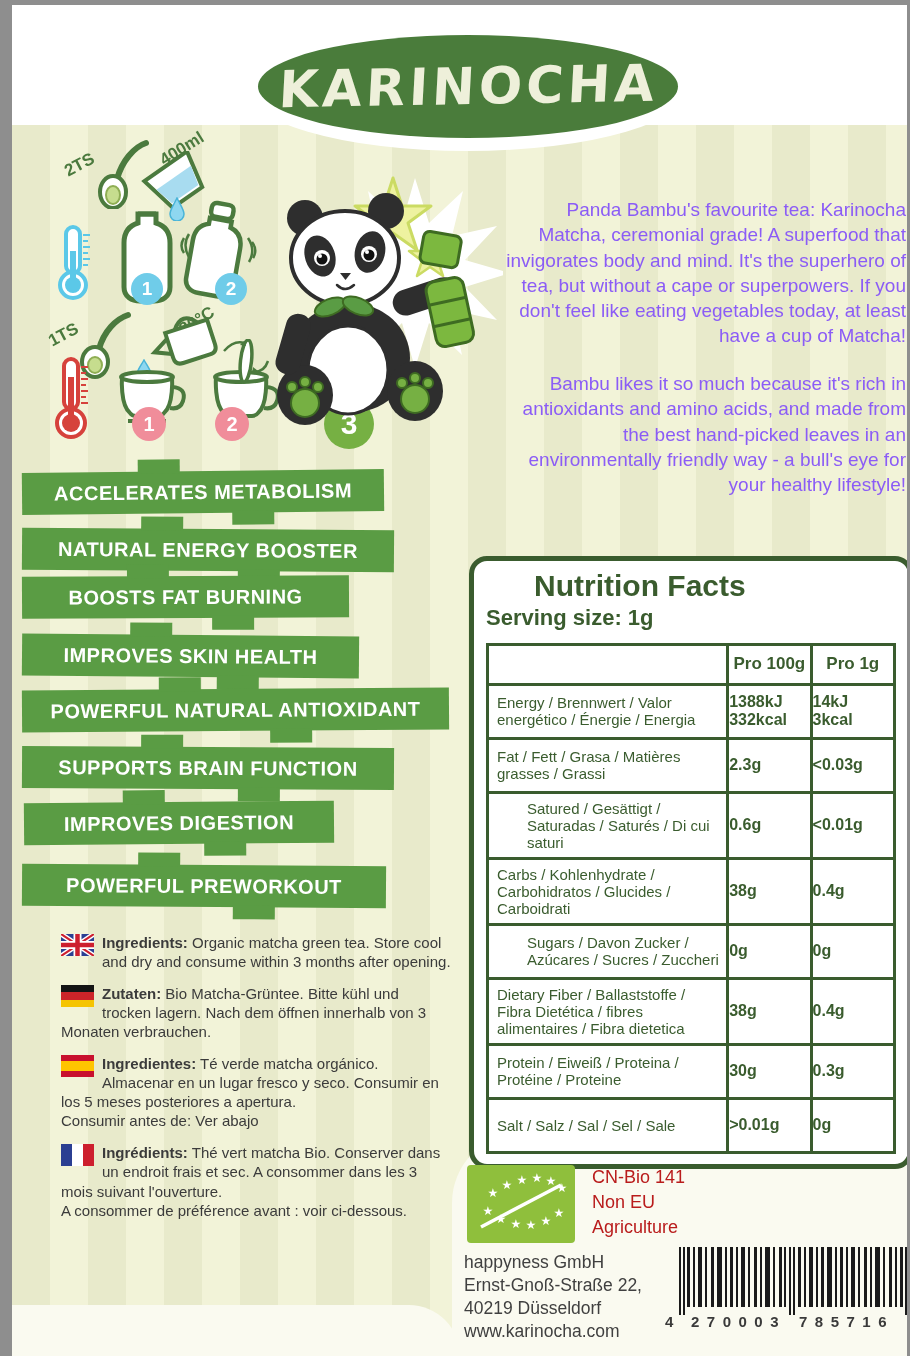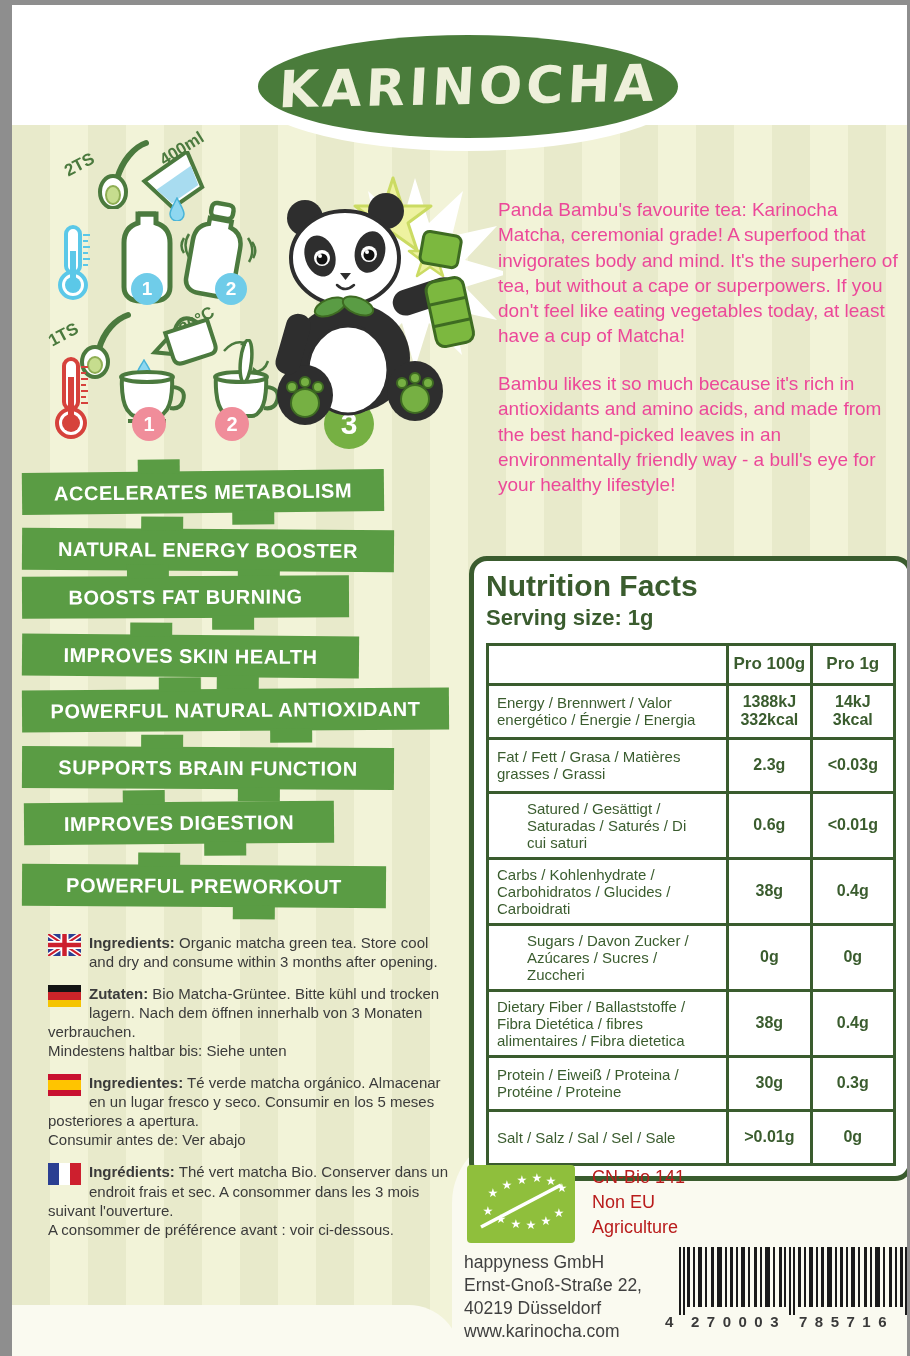--- a/index.html
+++ b/index.html
@@ -29,21 +29,21 @@
   .badge { position:absolute; border-radius:50%; color:#fff; font-weight:bold;
     display:flex; align-items:center; justify-content:center; }
   .badge.blue { background:#6fcce9; width:32px; height:32px; font-size:19px; }
   .badge.pink { background:#f08d9a; width:34px; height:34px; font-size:20px; }
   .badge.green3 { background:#76b043; width:50px; height:50px; font-size:30px; }
 
   
   .panda { position:absolute; left:233px; top:158px; width:258px; height:275px; }
 
   
-  .intro { position:absolute; left:486px; width:408px; text-align:left; color:#ec4899;
+  .intro { position:absolute; left:486px; width:408px; text-align:right; color:#8b5cf6;
     font-size:19px; line-height:1.33; }
   .p1 { top:192px; } .p2 { top:366px; }
 
   
   .banner { position:absolute; left:10px; height:42px; background:#5a9c44; color:#fff;
     display:flex; align-items:center; justify-content:center; font-weight:bold; font-size:20px;
     letter-spacing:0.5px; }
   .banner::before { content:""; position:absolute; top:-12px; left:32%; width:42px; height:14px; background:#5a9c44; }
   .banner::after { content:""; position:absolute; bottom:-12px; left:58%; width:42px; height:14px; background:#5a9c44; }
   .b1 { top:466px; width:362px; transform:rotate(-0.6deg); }
@@ -51,32 +51,32 @@
   .b3 { top:571px; width:327px; transform:rotate(-0.3deg); }
   .b4 { top:630px; width:337px; transform:rotate(0.5deg); }
   .b5 { top:684px; width:427px; transform:rotate(-0.4deg); }
   .b6 { top:742px; width:372px; transform:rotate(0.3deg); }
   .b7 { top:797px; left:12px; width:310px; transform:rotate(-0.5deg); }
   .b8 { top:860px; width:364px; transform:rotate(0.4deg); }
 
   
   .nutrition { position:absolute; left:457px; top:551px; width:444px; background:#fff;
     border:5px solid #3a5c2e; border-radius:18px; padding:8px 12px 10px 12px; color:#3a5c2e; }
-  .nf-title { font-size:30px; font-weight:bold; }
+  .nf-title { font-size:30px; font-weight:bold;margin-left:48px; }
   .nf-serving { font-size:22px; font-weight:bold; line-height:1.35; }
   .nutrition table { width:100%; border-collapse:collapse; margin-top:10px; }
   .nutrition td, .nutrition th { border:3.5px solid #3a5c2e; }
   .nutrition th { height:40px; font-size:17px; font-weight:bold; }
-  .nutrition td.lbl { font-size:15px; font-weight:normal; padding:6px 18px 6px 8px; width:59%; height:54px; }
+  .nutrition td.lbl { font-size:15px; font-weight:normal; padding:6px 6px 6px 8px; width:59%; height:54px; }
   .nutrition td.lbl.indent { padding-left:38px; }
-  .nutrition td.val { font-size:16px; font-weight:bold; text-align:center; white-space:pre-line; width:20.5%; }
+  .nutrition td.val { font-size:16px; font-weight:bold; white-space:pre-line; width:20.5%; }
 
   
   .ingredients { position:absolute; left:36px; top:928px; width:404px; color:#3b3b3b; font-size:15px; line-height:1.27; }
-  .ing { margin-bottom:13px; }
+  .ing { margin-bottom:13px;margin-left:13px; }
   .flag { float:left; width:33px; height:22px; margin:1px 8px 2px 0; display:block; }
   .flag.de { background:linear-gradient(#141414 0 33%, #cc2429 33% 66%, #f5c402 66%); }
   .flag.es { background:linear-gradient(#c8102e 0 25%, #ffc400 25% 75%, #c8102e 75%); }
   .flag.fr { background:linear-gradient(90deg,#2b3f92 0 33%, #fff 33% 66%, #cd1f2e 66%); }
   .flag.it { background:linear-gradient(90deg,#169b4e 0 33%, #fff 33% 66%, #cd2b37 66%); }
   .ing b { font-weight:bold; }
   .ing .note { clear:none; }
 
   
   .eu-logo { position:absolute; left:455px; top:1160px; width:108px; height:78px; background:#8fbf3c; border-radius:4px; }
@@ -347,21 +347,20 @@
         <path d="M0,0 33,22 M33,0 0,22" stroke="#fff" stroke-width="5"></path>
         <path d="M0,0 33,22 M33,0 0,22" stroke="#cd1f2e" stroke-width="2.2"></path>
         <path d="M16.5,0 V22 M0,11 H33" stroke="#fff" stroke-width="8"></path>
         <path d="M16.5,0 V22 M0,11 H33" stroke="#cd1f2e" stroke-width="4.5"></path>
       </svg>
       <b>Ingredients:</b> <span>Organic matcha green tea. Store cool and dry and consume within 3 months after opening.</span>
     </div>
     <div class="ing">
       <span class="flag de"></span>
       <b>Zutaten:</b> <span>Bio Matcha-Grüntee. Bitte kühl und trocken lagern.  Nach dem öffnen innerhalb von 3 Monaten verbrauchen.</span>
-      <div class="note">Mindestens haltbar bis: Siehe unten</div>
     </div>
     <div class="ing">
       <span class="flag es"></span>
       <b>Ingredientes:</b> <span>Té verde matcha orgánico. Almacenar en un lugar fresco y seco. Consumir en los 5 meses posteriores a apertura.</span>
       <div class="note">Consumir antes de: Ver abajo</div>
     </div>
     <div class="ing">
       <span class="flag fr"></span>
       <b>Ingrédients:</b> <span>Thé vert matcha Bio.  Conserver dans un endroit frais et sec. A consommer dans les 3 mois suivant l'ouverture.</span>
       <div class="note">A consommer de préférence avant : voir ci-dessous.</div>

